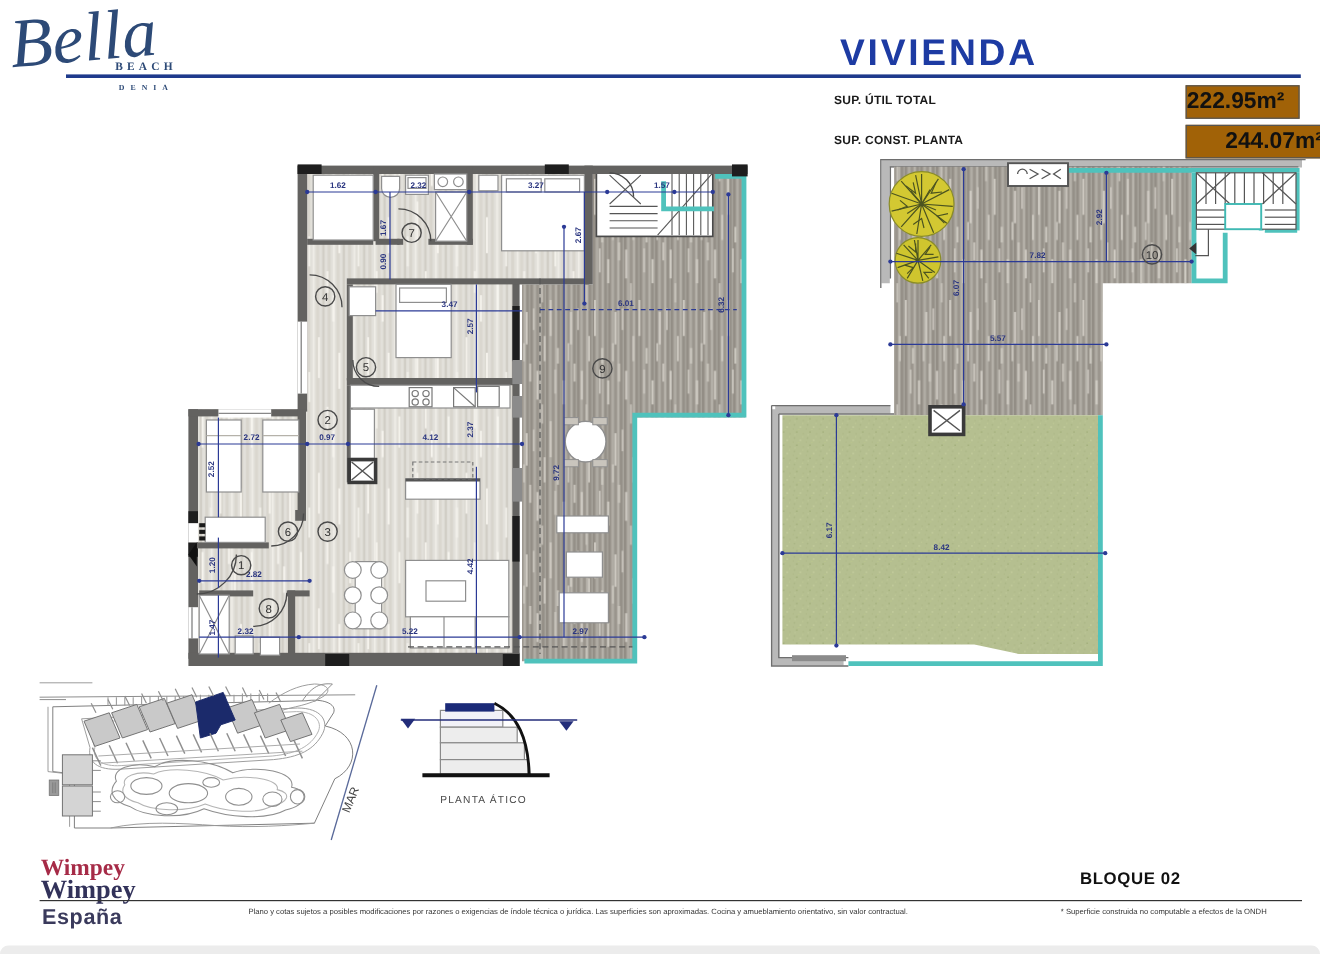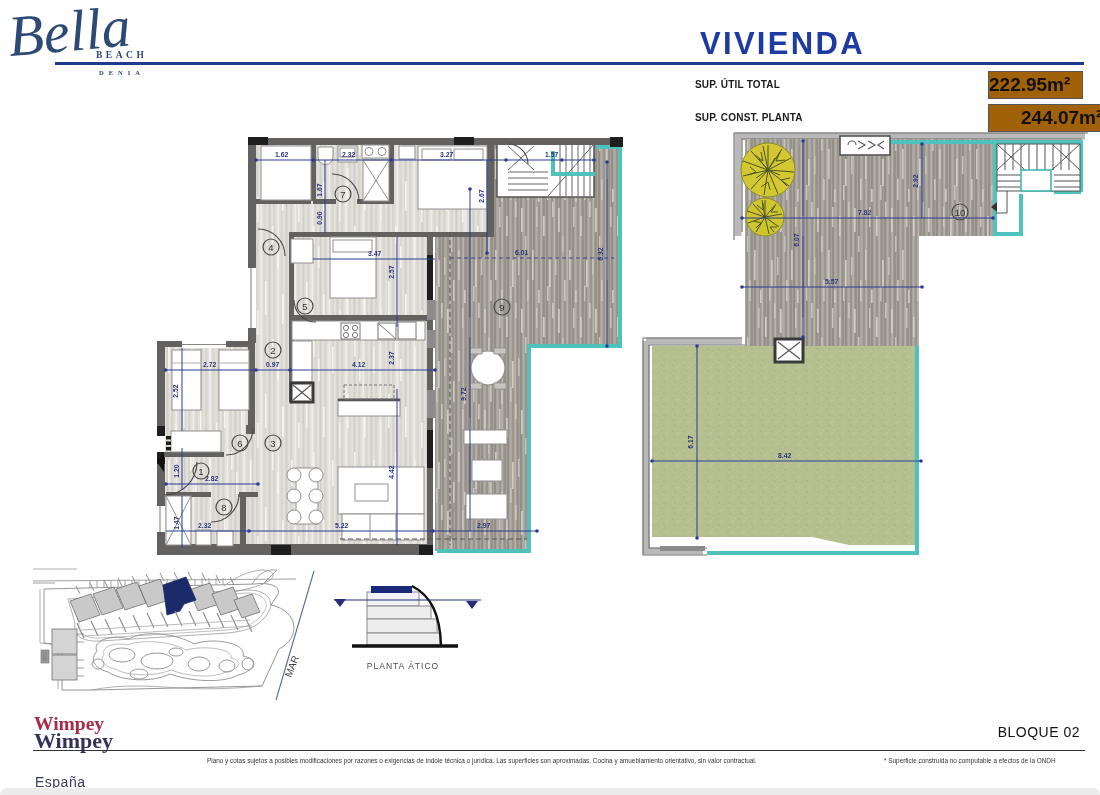--- a/index.html
+++ b/index.html
@@ -10,25 +10,25 @@
   .viv{position:absolute;left:700px;top:26px;width:275px;
        font-size:31px;font-weight:bold;color:#1d3ba3;letter-spacing:2.3px;}
   .suplab{position:absolute;width:280px;text-align:left;font-size:10px;font-weight:bold;color:#1a1a1a;letter-spacing:0.2px;}
   .supbox{position:absolute;left:988px;width:93px;height:26px;border:1.5px solid #555;background:#a16207;
           text-align:left;font-size:19px;font-weight:bold;color:#111;line-height:26px;}
   .tw1{position:absolute;left:34px;top:715px;font-family:"Liberation Serif",serif;font-weight:bold;
        font-size:19.5px;color:#a62b47;line-height:17px;}
   .tw2{position:absolute;left:34px;top:732px;font-family:"Liberation Serif",serif;font-weight:bold;
        font-size:22px;color:#32325a;line-height:17px;}
   .twline{position:absolute;left:33px;top:750px;width:1052px;height:1.2px;background:#333;}
-  .esp{position:absolute;left:35px;top:754px;font-size:14px;font-weight:normal;color:#3a3a5c;letter-spacing:0.5px;margin-top:20px;}
+  .esp{position:absolute;left:35px;top:754px;font-size:18px;font-weight:bold;color:#3a3a5c;letter-spacing:0.5px;}
   .disc{position:absolute;left:207px;top:757px;width:635px;font-size:6.4px;color:#333;}
   .disc2{position:absolute;left:884px;top:757px;width:205px;font-size:6.4px;color:#333;}
-  .bloque{position:absolute;left:900px;top:724px;width:180px;text-align:right;
-          font-size:14px;font-weight:normal;color:#111;letter-spacing:0.5px;}
+  .bloque{position:absolute;left:900px;top:724px;width:180px;text-align:left;
+          font-size:14px;font-weight:bold;color:#111;letter-spacing:0.5px;}
   .botbar{position:absolute;left:0px;top:788px;width:1100px;height:7px;background:#ececec;
           border-radius:8px 8px 0 0;}
 </style>
 </head>
 <body>
 <div id="page">
   <div class="navline"></div>
   <div class="viv">VIVIENDA</div>
   <div class="suplab" style="left:695px;top:79px;">SUP. ÚTIL TOTAL</div>
   <div class="supbox" style="top:71px;">222.95m²</div>

